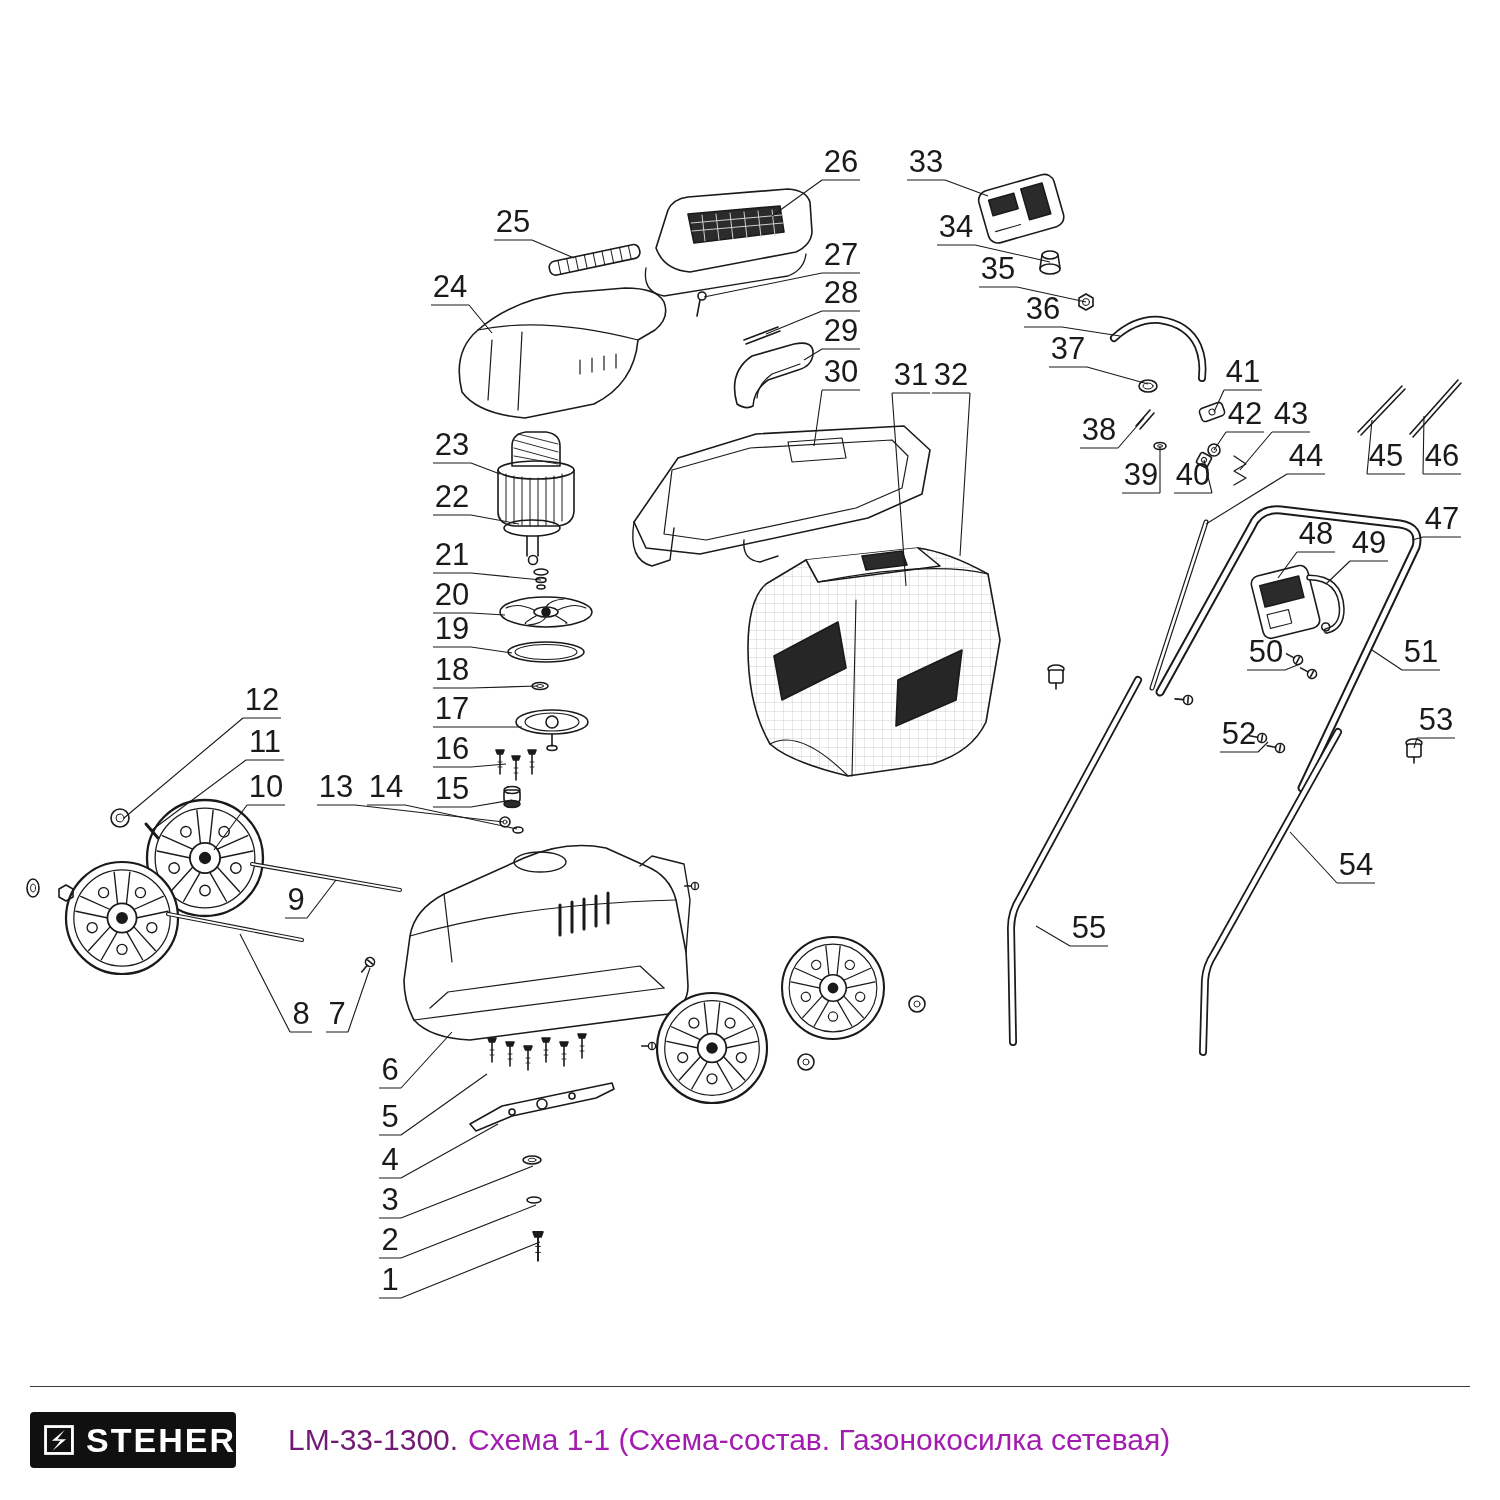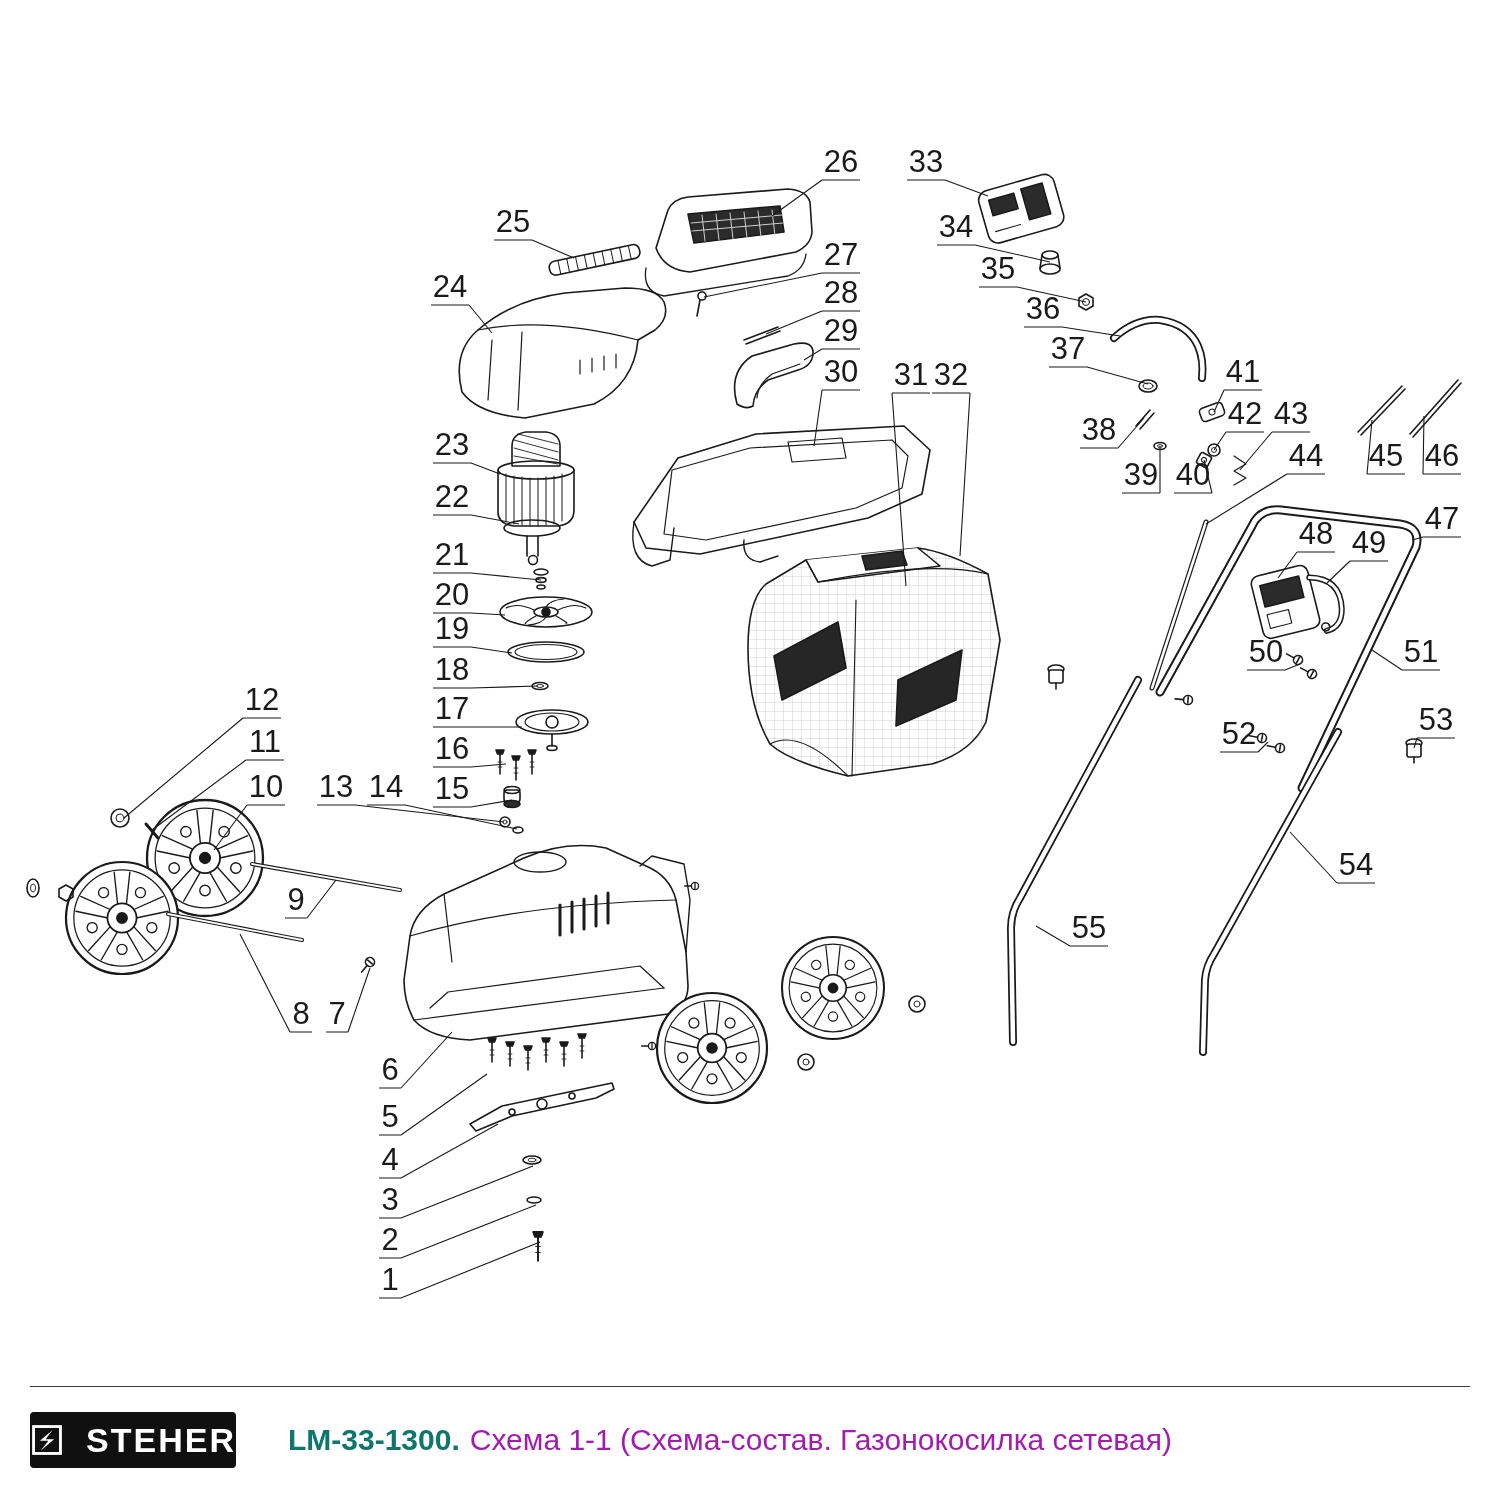--- a/index.html
+++ b/index.html
@@ -4,24 +4,24 @@
 <style>
   html,body{margin:0;padding:0;background:#fff;}
   .canvas{position:relative;width:1500px;height:1500px;background:#ffffff;overflow:hidden;
           font-family:"Liberation Sans", sans-serif;color:#1a1a1a;}
   #diagram-svg{position:absolute;left:0;top:0;}
   .lbl{font-family:"Liberation Sans", sans-serif;font-size:31px;fill:#1a1a1a;text-anchor:middle;}
   .leader{stroke:#1a1a1a;stroke-width:1.1;fill:none;}
   .footer-rule{position:absolute;left:30px;top:1386px;width:1440px;height:1px;background:#3a3a3a;}
   .footer-row{position:absolute;left:30px;top:1410px;width:1440px;height:60px;display:flex;align-items:center;}
   .logo{width:206px;height:56px;background:#101010;border-radius:4px;display:flex;align-items:center;
-        justify-content:space-between;gap:10px;flex:0 0 auto;}
+        justify-content:flex-end;gap:10px;flex:0 0 auto;}
   .logo-text{color:#ffffff;font-weight:bold;font-size:34px;letter-spacing:2px;}
   .caption{margin-left:52px;font-size:30px;white-space:nowrap;}
-  .caption .model{font-weight:bold;color:#0f766e;}
+  .caption .model{font-weight:normal;color:#701a75;}
   .caption .subtitle{color:#a21caf;margin-left:10px;}
 </style>
 </head>
 <body>
 
 <div class="canvas">
 
 <svg id="diagram-svg" width="1500" height="1390" viewBox="0 0 1500 1390" xmlns="http://www.w3.org/2000/svg">
 
   <defs>

